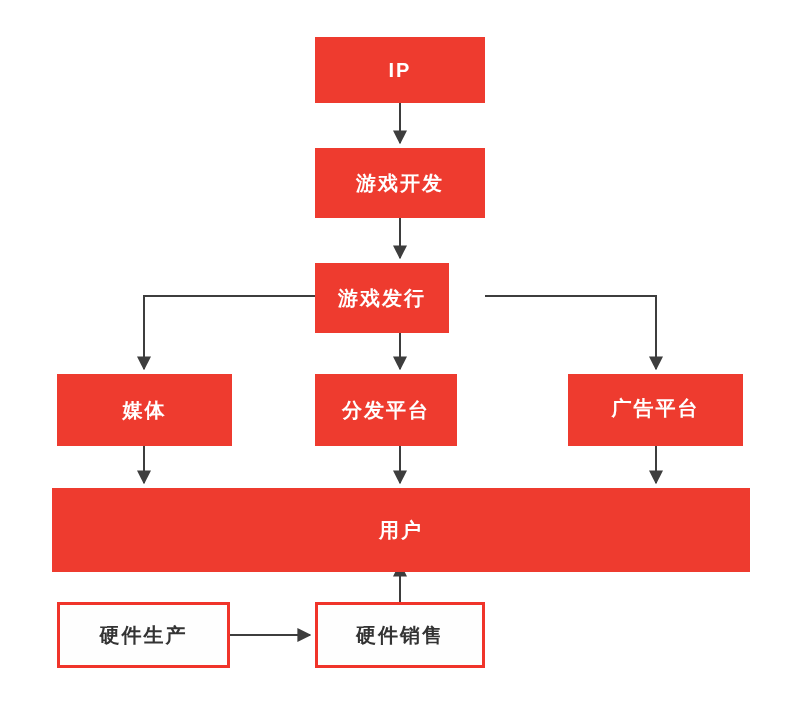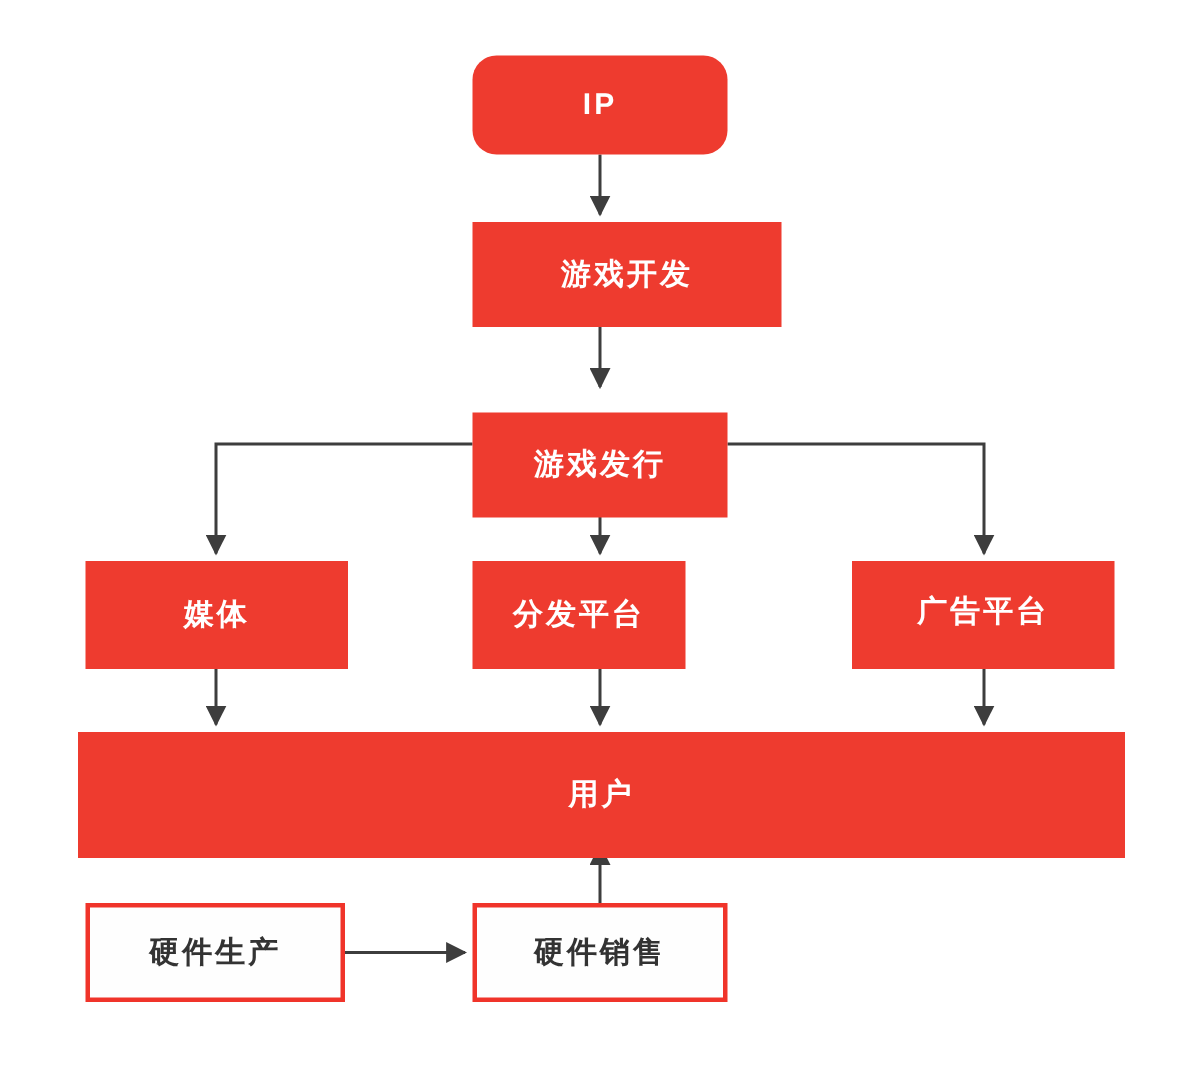--- a/index.html
+++ b/index.html
@@ -81,29 +81,29 @@
     <polyline class="edge" points="315,296 144,296 144,369" marker-end="url(#ah)"></polyline>
     <line class="edge" x1="400" y1="333" x2="400" y2="369" marker-end="url(#ah)"></line>
     <polyline class="edge" points="485,296 656,296 656,369" marker-end="url(#ah)"></polyline>
     <line class="edge" x1="144" y1="446" x2="144" y2="483" marker-end="url(#ah)"></line>
     <line class="edge" x1="400" y1="446" x2="400" y2="483" marker-end="url(#ah)"></line>
     <line class="edge" x1="656" y1="446" x2="656" y2="483" marker-end="url(#ah)"></line>
     <line class="edge" x1="230" y1="635" x2="310" y2="635" marker-end="url(#ah)"></line>
     <line class="edge" x1="400" y1="602" x2="400" y2="564" marker-end="url(#ah)"></line>
   </svg>
 
-  <div class="node solid" style="left:315px; top:37px; width:170px; height:66px;border-radius:16px;">
+  <div class="node solid" style="left:315px; top:37px; width:170px; height:66px;">
     <span class="node-label">IP</span>
   </div>
 
-  <div class="node solid" style="left:315px; top:148px; width:206px; height:70px;">
+  <div class="node solid" style="left:315px; top:148px; width:170px; height:70px;">
     <span class="node-label">游戏开发</span>
   </div>
 
-  <div class="node solid" style="left:315px; top:263px; width:170px; height:70px;margin-top:12px;">
+  <div class="node solid" style="left:315px; top:263px; width:134px; height:70px;">
     <span class="node-label">游戏发行</span>
   </div>
 
   <div class="node solid" style="left:57px; top:374px; width:175px; height:72px;">
     <span class="node-label">媒体</span>
   </div>
 
   <div class="node solid" style="left:315px; top:374px; width:142px; height:72px;">
     <span class="node-label">分发平台</span>
   </div>

